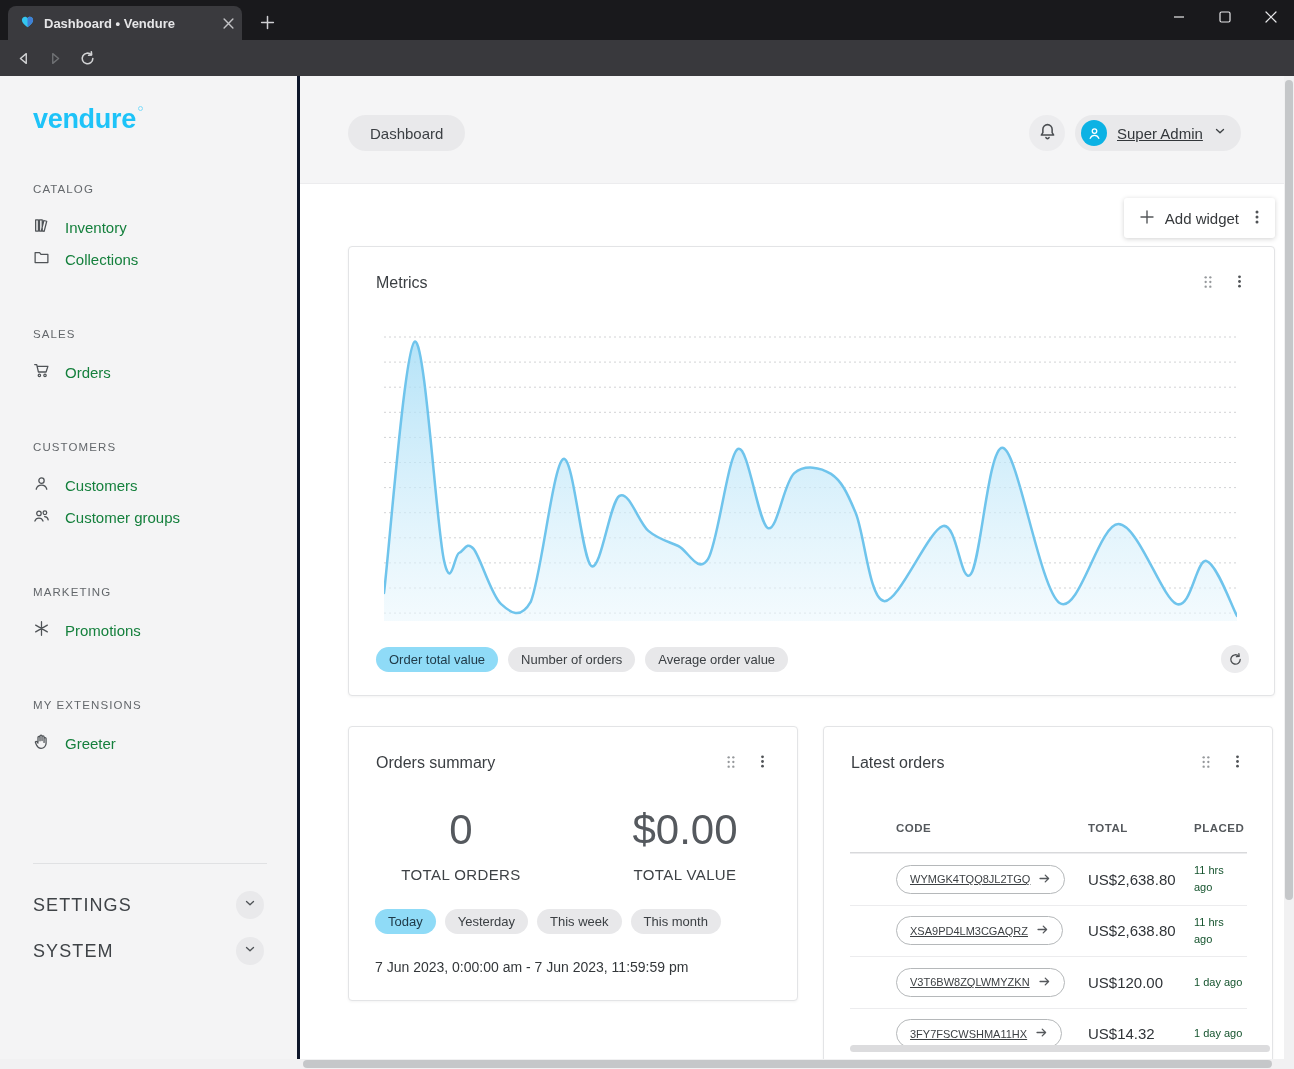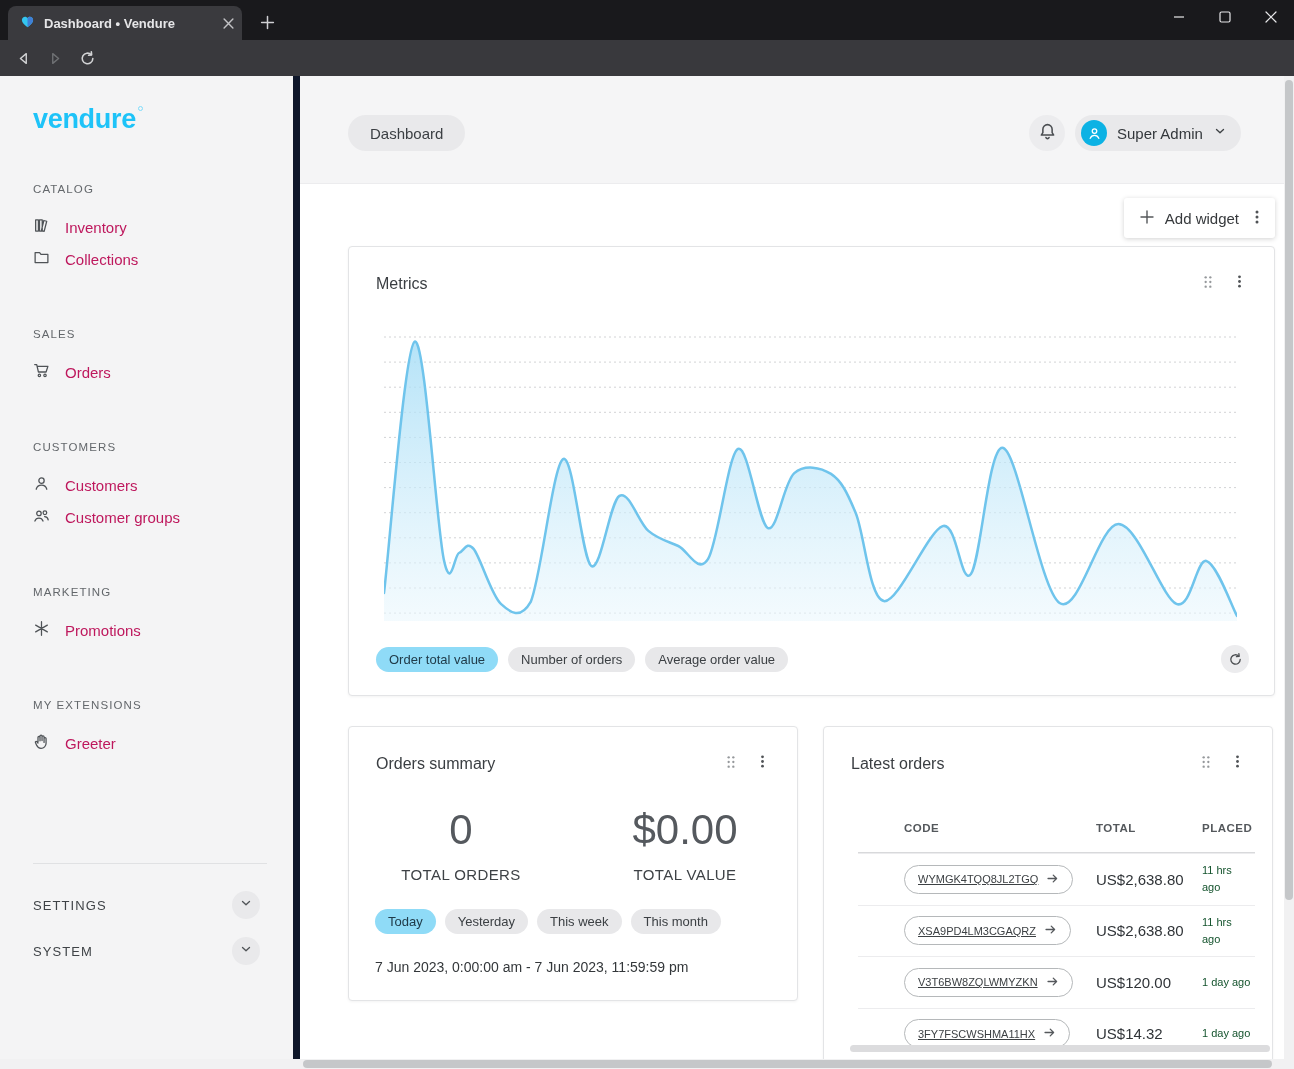--- a/index.html
+++ b/index.html
@@ -24,52 +24,52 @@
             background:#232427; display:flex; align-items:center; padding:0 10px 0 12px; }
   .url-text { margin-left:9px; font-size:13.5px; color:#9a9b9e; flex:1; }
   .url-text b { color:#ececee; font-weight:bold; }
   .urlbar-sep { width:1px; height:16px; background:#55565a; margin:0 9px; }
   .browser-avatar { position:absolute; left:1227px; top:44px; }
   .menu-btn { position:absolute; left:1262px; top:46px; }
 
   
   .page { position:absolute; left:0; top:76px; width:1294px; height:993px; background:#fff; }
 
-  .sidebar { position:absolute; left:0; top:0; width:300px; height:100%; background:#f4f4f5; border-right:7px solid #0f172a; }
+  .sidebar { position:absolute; left:0; top:0; width:300px; height:100%; background:#f4f4f5; border-right:3px solid #0f172a; }
   .logo { margin:28px 0 0 33px; font-size:27px; font-weight:600; color:#1ec3f8; letter-spacing:-0.3px; line-height:30px; }
   .logo-mark { display:inline-block; width:5px; height:5px; border:1.4px solid #7fdcfb; border-radius:50%; vertical-align:top; margin:2px 0 0 2px; }
   .side-nav { margin-top:49px; }
   .nav-section { margin-top:53px; }
   .nav-section:first-child { margin-top:12px; }
   .nav-label { padding-left:33px; font-size:11.5px; letter-spacing:1.1px; color:#63676b; margin-bottom:12px; height:16px; }
-  .nav-item { display:flex; align-items:center; gap:15px; height:32px; padding-left:33px; font-size:15px; color:#be185d; cursor:pointer; }
+  .nav-item { display:flex; align-items:center; gap:15px; height:32px; padding-left:33px; font-size:15px; color:#15803d; cursor:pointer; }
   .sidebar-divider { margin:104px 0 0 33px; width:234px; border-top:1px solid #e0e1e3; }
   .collapsed-row { display:flex; align-items:center; justify-content:space-between; padding:0 33px; height:32px; margin-top:14px; }
   .collapsed-row:first-child { margin-top:25px; }
-  .collapsed-label { font-size:13px; letter-spacing:1.1px; color:#3f4347; }
+  .collapsed-label { font-size:18px; letter-spacing:1.1px; color:#3f4347; }
   .chev-btn { width:28px; height:28px; border-radius:50%; background:#e9e9eb; display:flex; align-items:center; justify-content:center; }
 
   .main { position:absolute; left:300px; top:0; width:994px; height:100%; }
   .main-header { position:absolute; left:0; top:0; width:100%; height:108px; background:#f5f5f6; border-bottom:1px solid #ececee; }
   .breadcrumb-pill { position:absolute; left:48px; top:39px; height:36px; border-radius:18px; background:#e9e9eb;
                      display:flex; align-items:center; padding:0 22px; font-size:15px; color:#3b3f43; }
   .bell-btn { position:absolute; left:729px; top:39px; width:36px; height:36px; border-radius:50%; background:#ececee;
               display:flex; align-items:center; justify-content:center; }
   .user-pill { position:absolute; left:775px; top:39px; height:36px; border-radius:18px; background:#e9e9eb;
                display:flex; align-items:center; gap:10px; padding:0 14px 0 6px; }
   .user-avatar { width:26px; height:26px; border-radius:50%; background:#0cb2e4; display:flex; align-items:center; justify-content:center; }
-  .user-name { font-size:15px; color:#33373b; }
+  .user-name { font-size:15px; color:#33373b;text-decoration:underline; }
 
   .content { position:absolute; left:0; top:108px; width:100%; height:875px; background:#fff; overflow:hidden; }
   .add-widget { position:absolute; right:19px; top:14px; height:40px; background:#fff; border-radius:3px;
                 box-shadow:0 1px 5px rgba(0,0,0,.18); display:flex; align-items:center; gap:10px;
                 padding:0 10px 0 15px; font-size:15px; color:#36393c; }
 
   .card { position:absolute; background:#fff; border:1px solid #e3e4e6; border-radius:4px; box-shadow:0 1px 3px rgba(0,0,0,.05); }
-  .card-head { position:absolute; left:27px; right:27px; top:27px; display:flex; align-items:center;gap:38px; }
+  .card-head { position:absolute; left:27px; right:27px; top:27px; display:flex; align-items:flex-start;gap:38px; }
   .card-title { font-size:16px; color:#3a3e42; }
   .card-head-icons { margin-left:auto; display:flex; align-items:center; gap:19px; }
 
   .metrics-card { left:48px; top:62px; width:927px; height:450px; }
   .chart-wrap { position:absolute; left:35px; top:86px; width:853px; height:288px; }
   .chips-row { position:absolute; left:27px; right:25px; bottom:22px; display:flex; align-items:center; gap:10px; }
   .chip { height:25px; border-radius:13px; background:#e8e8ea; color:#3c4044; font-size:13px;
           display:inline-flex; align-items:center; padding:0 13px; white-space:nowrap; cursor:pointer; }
   .chip.active { background:#8fdbf7; color:#203b49; }
   .refresh-btn { margin-left:auto; width:28px; height:28px; border-radius:50%; background:#ececee;
@@ -77,21 +77,21 @@
 
   .summary-card { left:48px; top:542px; width:450px; height:275px; }
   .stats-row { position:absolute; left:0; right:0; top:78px; display:flex; }
   .stat { flex:1; text-align:center; }
   .stat-value { font-size:42px; color:#55595e; line-height:50px; }
   .stat-label { margin-top:11px; font-size:15px; color:#3e4246; letter-spacing:.4px; }
   .summary-chips { position:absolute; left:26px; top:182px; display:flex; gap:9px; }
   .summary-date { position:absolute; left:26px; top:232px; font-size:14px; color:#33373a; }
 
   .latest-card { left:523px; top:542px; width:450px; height:430px; }
-  .lo-table { position:absolute; left:34px; top:90px; width:397px; overflow:hidden; }
+  .lo-table { position:absolute; left:26px; top:90px; width:397px; overflow:hidden; }
   .lo-row { display:grid; grid-template-columns:46px 192px 106px 80px; align-items:center; height:51.5px; border-top:1px solid #ececee; }
   .lo-head { height:36px; border-top:none; border-bottom:1px solid #d8d9db; align-items:start; padding-top:5px; }
   .lo-head span { font-size:11.5px; font-weight:bold; color:#54585c; letter-spacing:.5px; white-space:nowrap; }
   .code-pill { justify-self:start; display:inline-flex; align-items:center; gap:8px; border:1px solid #b5b8ba;
                border-radius:15px; height:29px; padding:0 13px; font-size:11px; color:#3d4144; white-space:nowrap; cursor:pointer;text-decoration:underline; }
   .lo-total { font-size:15px; color:#303438; }
   .lo-placed { font-size:11px; color:#14532d; line-height:17px; white-space:nowrap; }
   .card-hscroll { position:absolute; left:26px; top:318px; width:420px; height:7px; border-radius:4px; background:#dcdcde; }
 
   

